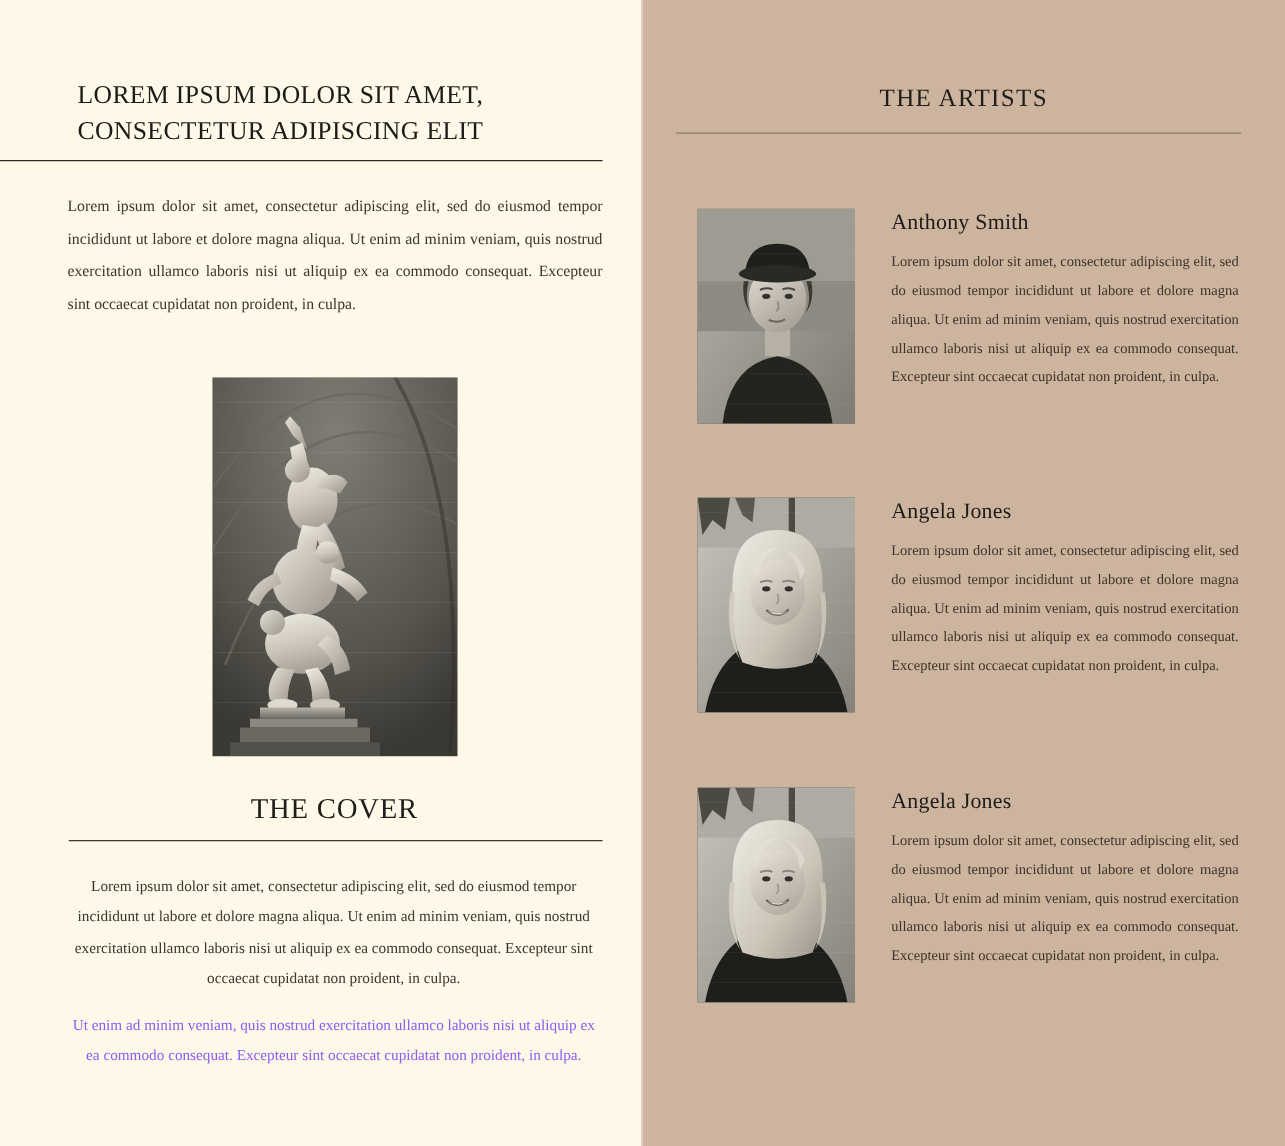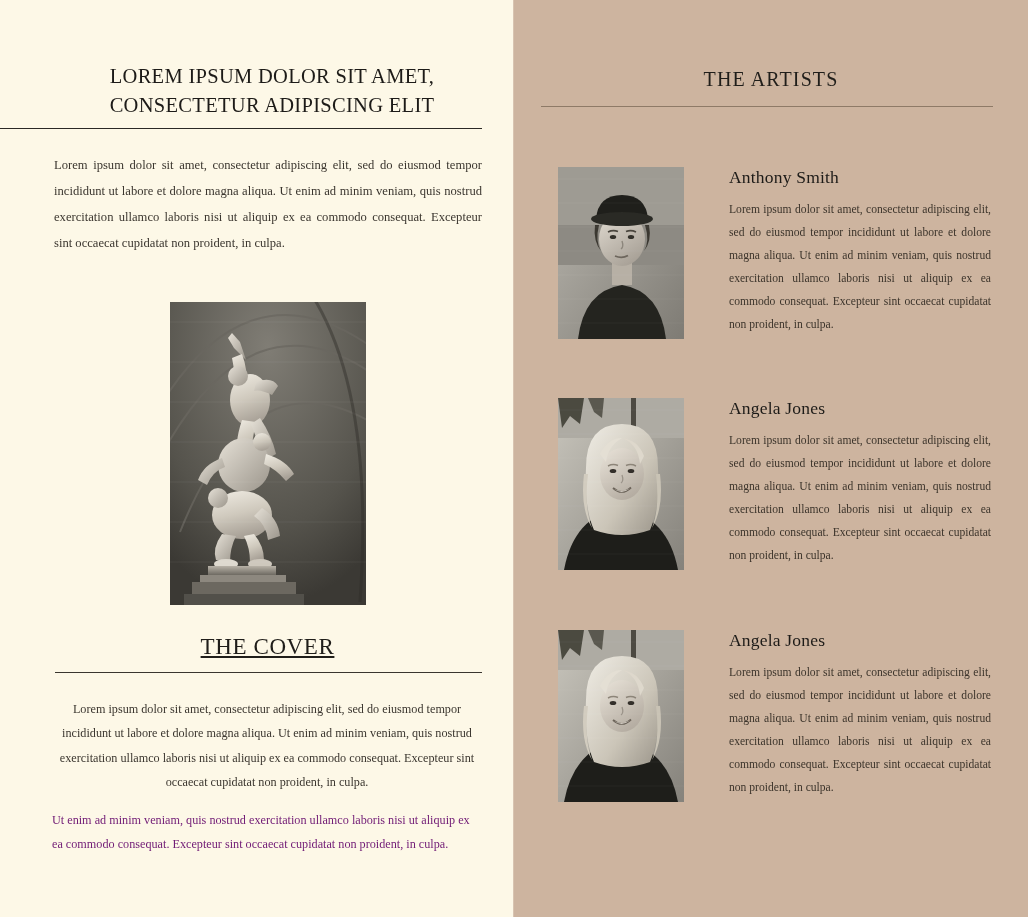--- a/index.html
+++ b/index.html
@@ -32,21 +32,20 @@
     left: 62px;
     top: 62px;
     width: 420px;
     font-family: "Liberation Serif", serif;
     font-size: 20.5px;
     line-height: 1.42;
     letter-spacing: 0.3px;
     color: #1d1b18;
     font-weight: 400;
     margin: 0;
-    text-align: center;
   }
   .title-rule {
     position: absolute;
     left: 0;
     top: 128px;
     width: 482px;
     height: 1px;
     background: #2b2925;
   }
   .intro-text {
@@ -74,21 +73,20 @@
     position: absolute;
     left: 0;
     top: 634px;
     width: 535px;
     text-align: center;
     font-size: 23px;
     letter-spacing: 0.6px;
     color: #201e1a;
     margin: 0;
     font-weight: 400;
-    text-decoration: underline;
   }
   .cover-rule {
     position: absolute;
     left: 55px;
     top: 672px;
     width: 427px;
     height: 1px;
     background: #3a362f;
   }
   .cover-p1 {
@@ -102,21 +100,22 @@
     text-align: center;
     margin: 0;
   }
   .cover-p2 {
     position: absolute;
     left: 52px;
     top: 808px;
     width: 430px;
     font-size: 12.2px;
     line-height: 2.0;
-    color: #701a75;
+    color: #8b5cf6;
+    text-align: center;
     margin: 0;
   }
   
   .right-col {
     width: 514px;
     height: 917px;
     background: #cdb49f;
     position: relative;
   }
   .artists-heading {
@@ -151,21 +150,21 @@
   .artist-3 { top: 630px; }
   .portrait {
     width: 126px;
     height: 172px;
     flex: 0 0 126px;
     overflow: hidden;
     background: #6d6a63;
   }
   .portrait svg { display: block; }
   .artist-text {
-    padding-left: 45px;
+    padding-left: 29px;
     width: 307px;
   }
   .artist-name {
     font-size: 17.5px;
     color: #1d1b18;
     margin: 0 0 11px 0;
     font-weight: 400;
     letter-spacing: 0.2px;
   }
   .artist-bio {

